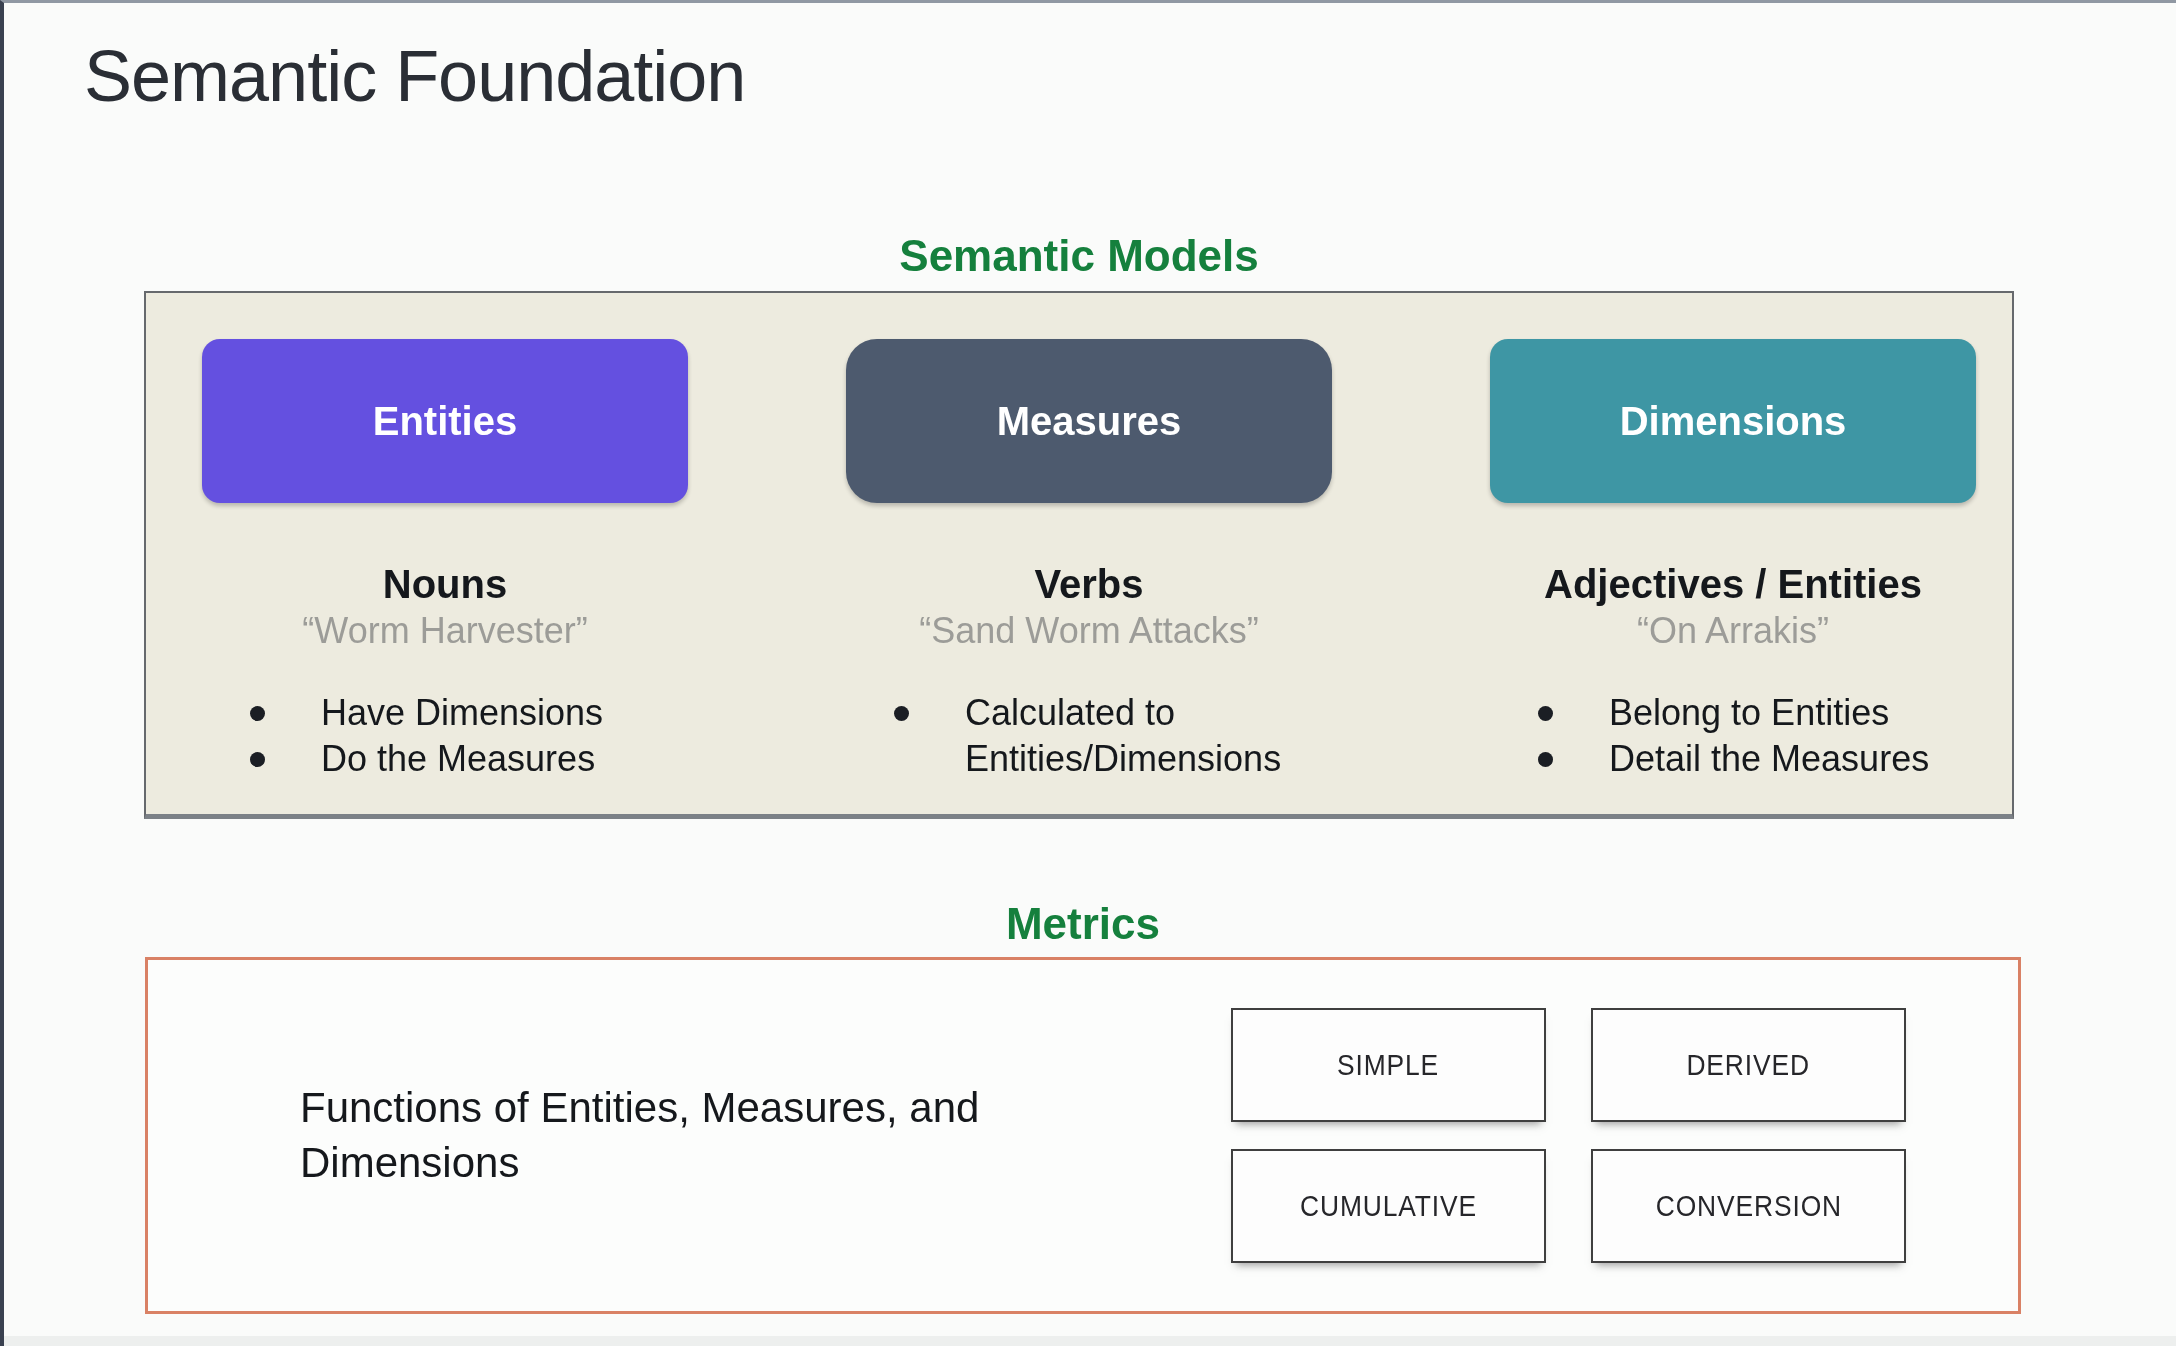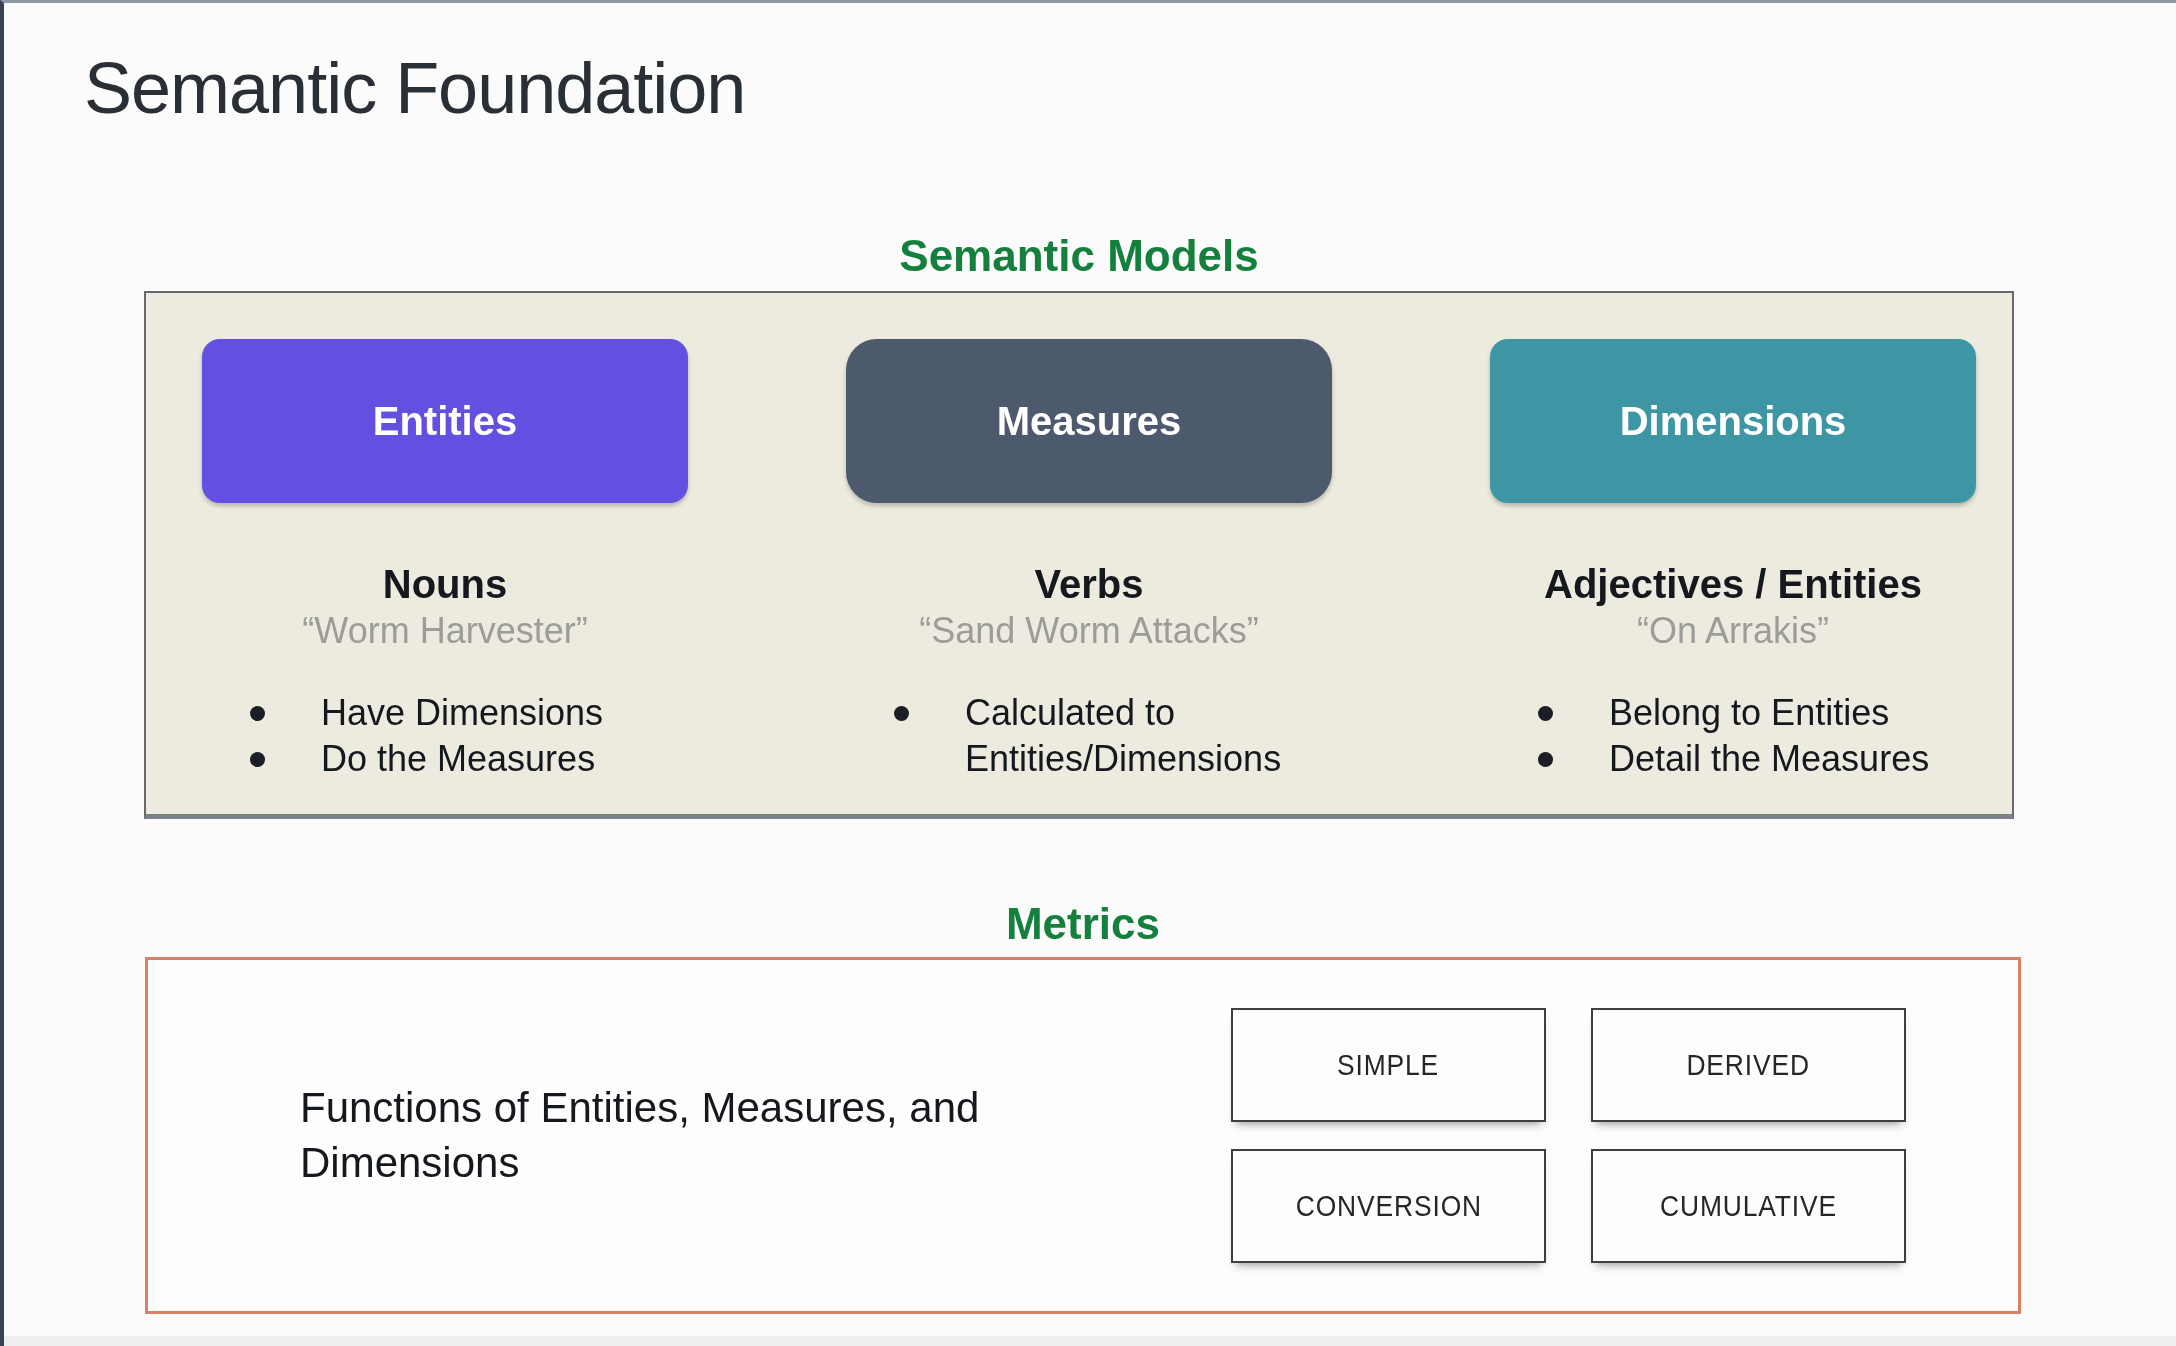--- a/index.html
+++ b/index.html
@@ -11,21 +11,21 @@
     overflow: hidden;
     position: relative;
     box-sizing: border-box;
     border-left: 4px solid #3a4150;
     border-top: 3px solid #9098a3;
   }
   .slide { position: relative; width: 100%; height: 100%; }
 
   
   .title {
-    position: absolute; left: 80px; top: 44px;
+    position: absolute; left: 80px; top: 32px;
     font-size: 72px; font-weight: 400; letter-spacing: -1px;
     color: #2a2e35;
   }
 
   
   .section-heading {
     text-align: center;
     font-size: 44px; font-weight: 700; color: #15803d;
   }
 
@@ -174,23 +174,23 @@
       <div class="metrics-desc">Functions of Entities, Measures, and Dimensions</div>
 
       <div class="metrics-grid">
         <div class="metric-cell">
           <span class="metric-label">SIMPLE</span>
         </div>
         <div class="metric-cell">
           <span class="metric-label">DERIVED</span>
         </div>
         <div class="metric-cell">
-          <span class="metric-label">CONVERSION</span>
+          <span class="metric-label">CUMULATIVE</span>
         </div>
         <div class="metric-cell">
-          <span class="metric-label">CUMULATIVE</span>
+          <span class="metric-label">CONVERSION</span>
         </div>
       </div>
     </div>
   </div>
 
   <div class="bottom-strip"></div>
 </div>
 
 </body></html>

